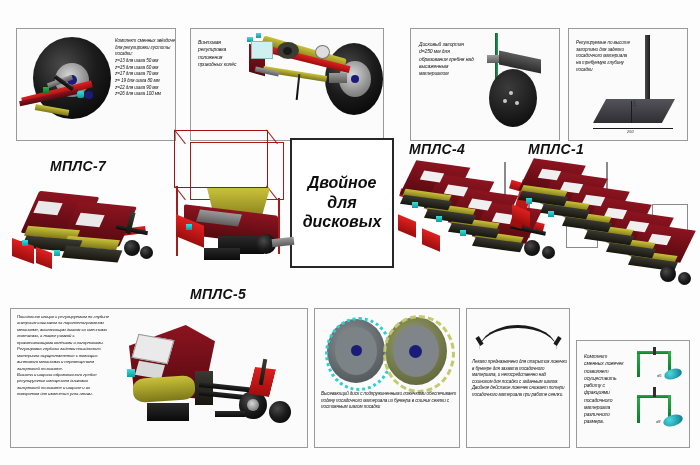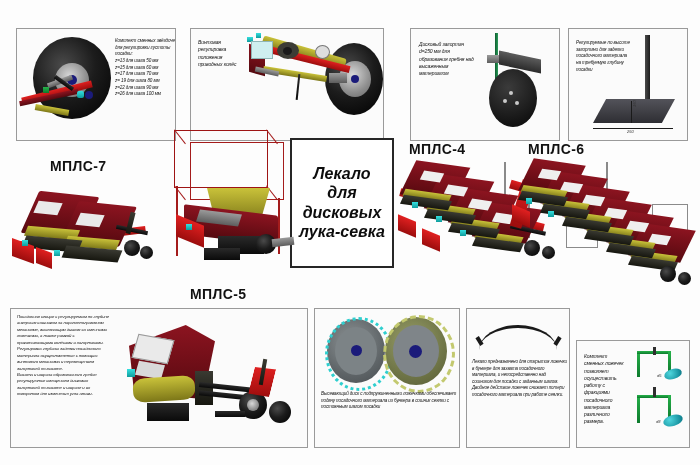--- a/index.html
+++ b/index.html
@@ -31,20 +31,21 @@
     color: #111;
     line-height: 1.45;
     white-space: pre-line;
     letter-spacing: -0.1px;
   }
 
   
   .model-label {
     position: absolute;
     font-weight: bold;
+    font-style: italic;
     color: #111;
     letter-spacing: 0.4px;
   }
 
   
   #title-box {
     position: absolute;
     left: 290px;
     top: 138px;
     width: 104px;
@@ -173,30 +174,29 @@
       <div class="shape" style="left:24px; top:70px; width:82px; height:24px; background:linear-gradient(180deg,#53535a,#2e2e33);
            clip-path: polygon(16% 0%, 100% 0%, 84% 100%, 0% 100%);"></div>
       <div class="shape dim-line" style="left:62px; top:72px; width:1px; height:22px;"></div>
       <div class="shape dim-txt" style="left:63px; top:78px; transform:rotate(-90deg); transform-origin:left top;">150</div>
       <div class="shape dim-line" style="left:24px; top:99px; width:80px; height:1px;"></div>
       <div class="shape dim-txt" style="left:58px; top:100px;">250</div>
     </div>
   </div>
 
   <div id="title-box">
-    <div class="tline">Лекало</div>
+    <div class="tline">Двойное</div>
     <div class="tline">для</div>
     <div class="tline">дисковых</div>
-    <div class="tline">лука-севка</div>
   </div>
 
   <div class="model-label" style="left:50px; top:158px; font-size:14px;">МПЛС-7</div>
   <div class="model-label" style="left:190px; top:286px; font-size:14px;">МПЛС-5</div>
   <div class="model-label" style="left:409px; top:141px; font-size:14px;">МПЛС-4</div>
-  <div class="model-label" style="left:528px; top:141px; font-size:14px;">МПЛС-6</div>
+  <div class="model-label" style="left:528px; top:141px; font-size:14px;">МПЛС-1</div>
 
   <div class="illus" style="left:8px; top:188px; width:160px; height:90px;">
     <div class="shape bar-red" style="left:6px; top:46px; width:132px; height:7px; transform:rotate(-7deg);"></div>
     <div class="shape bar-dred" style="left:22px; top:6px; width:60px; height:42px; transform:skew(-24deg,6deg); border-radius:2px;"></div>
     <div class="shape bar-dred" style="left:62px; top:16px; width:58px; height:40px; transform:skew(-24deg,6deg); border-radius:2px;"></div>
     <div class="shape" style="left:28px; top:14px; width:24px; height:12px; background:#e9e9e9; transform:skew(-24deg,6deg);"></div>
     <div class="shape" style="left:70px; top:26px; width:24px; height:12px; background:#e9e9e9; transform:skew(-24deg,6deg);"></div>
     <div class="shape bar-olive" style="left:18px; top:40px; width:52px; height:10px; transform:skew(-22deg,5deg);"></div>
     <div class="shape bar-olive" style="left:58px; top:50px; width:52px; height:10px; transform:skew(-22deg,5deg);"></div>
     <div class="shape bar-dark" style="left:16px; top:50px; width:56px; height:12px; transform:skew(-22deg,5deg);"></div>

